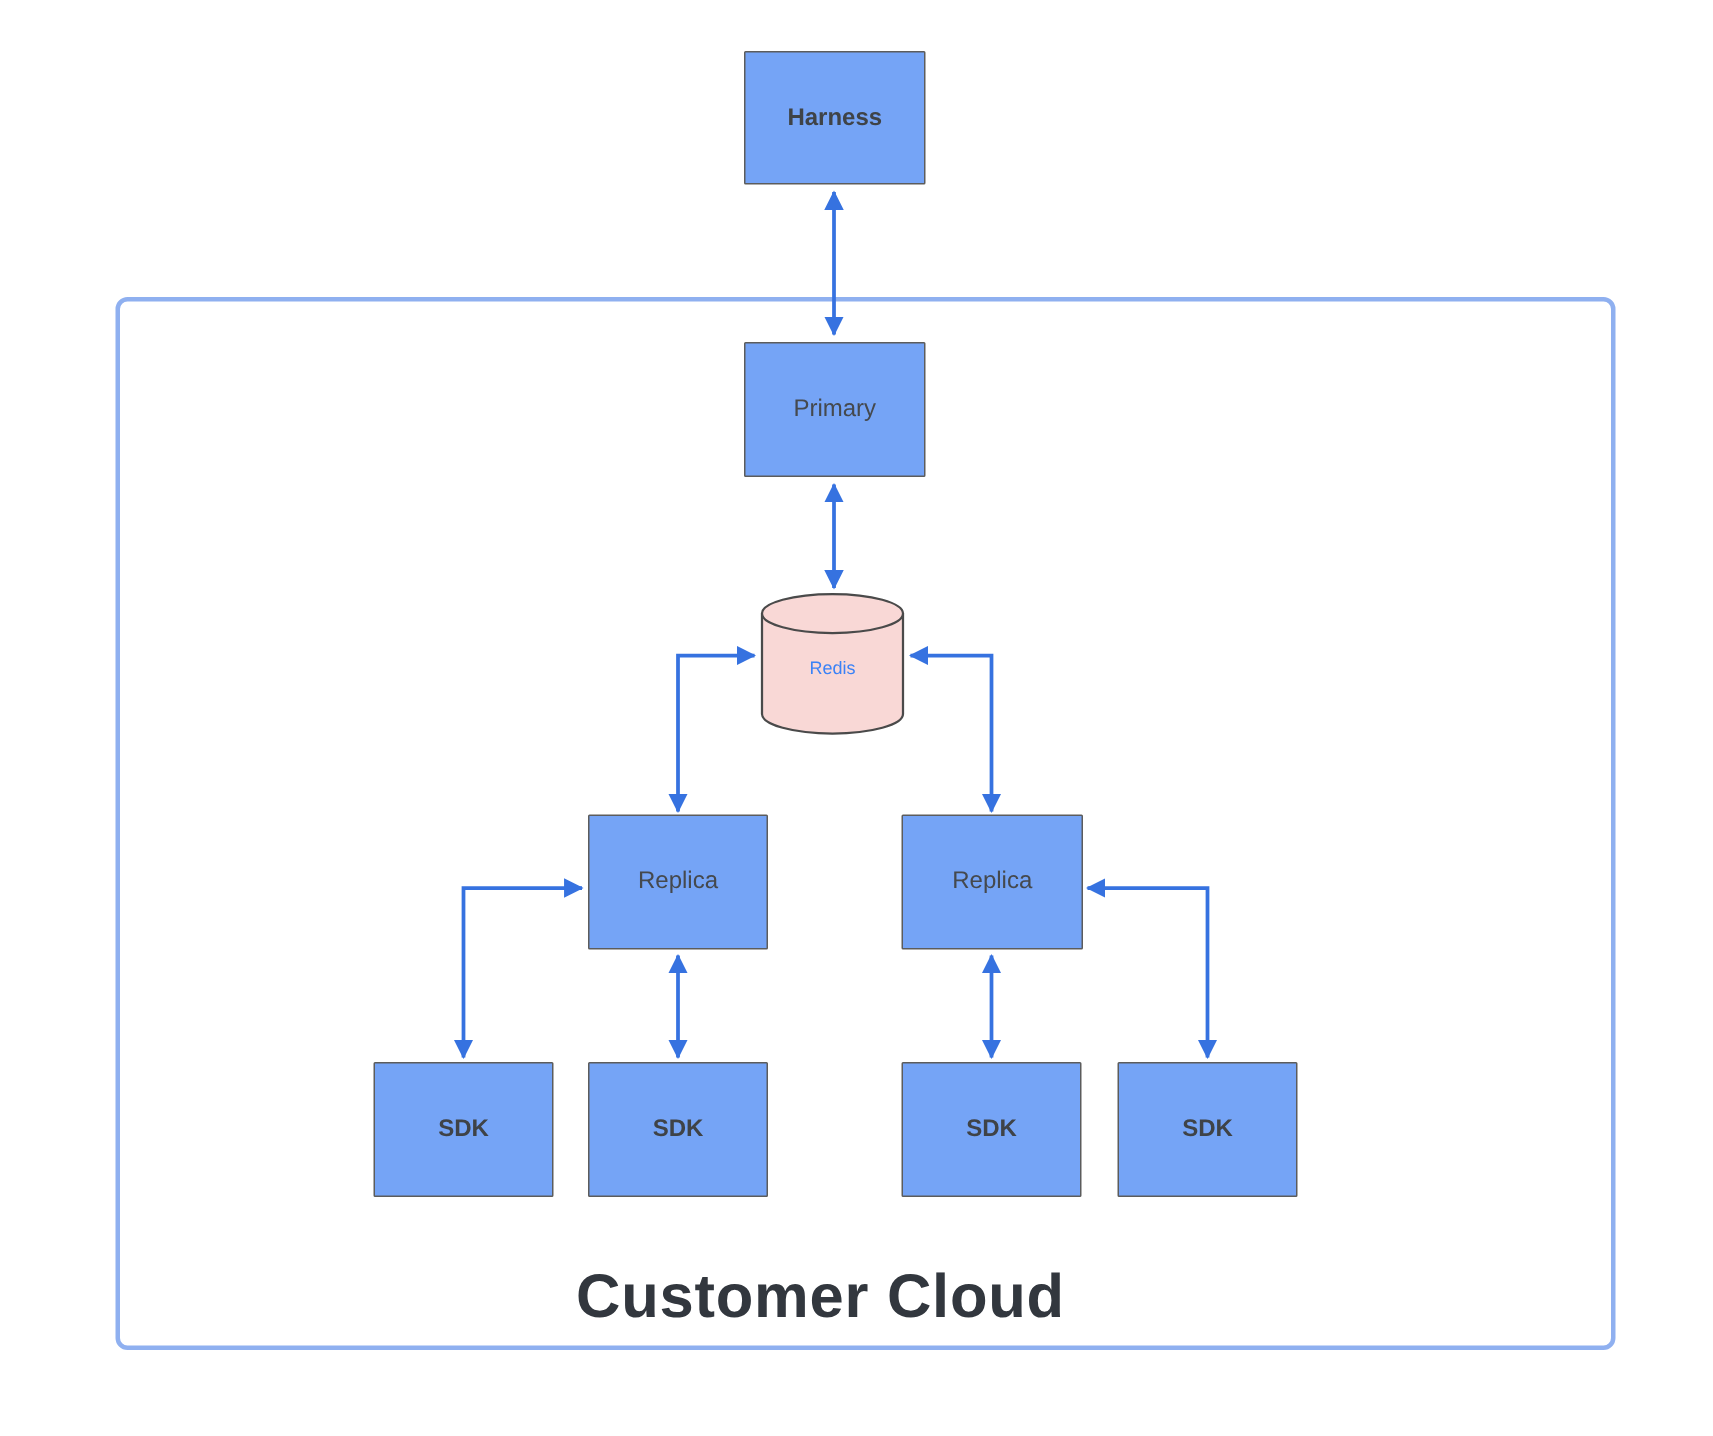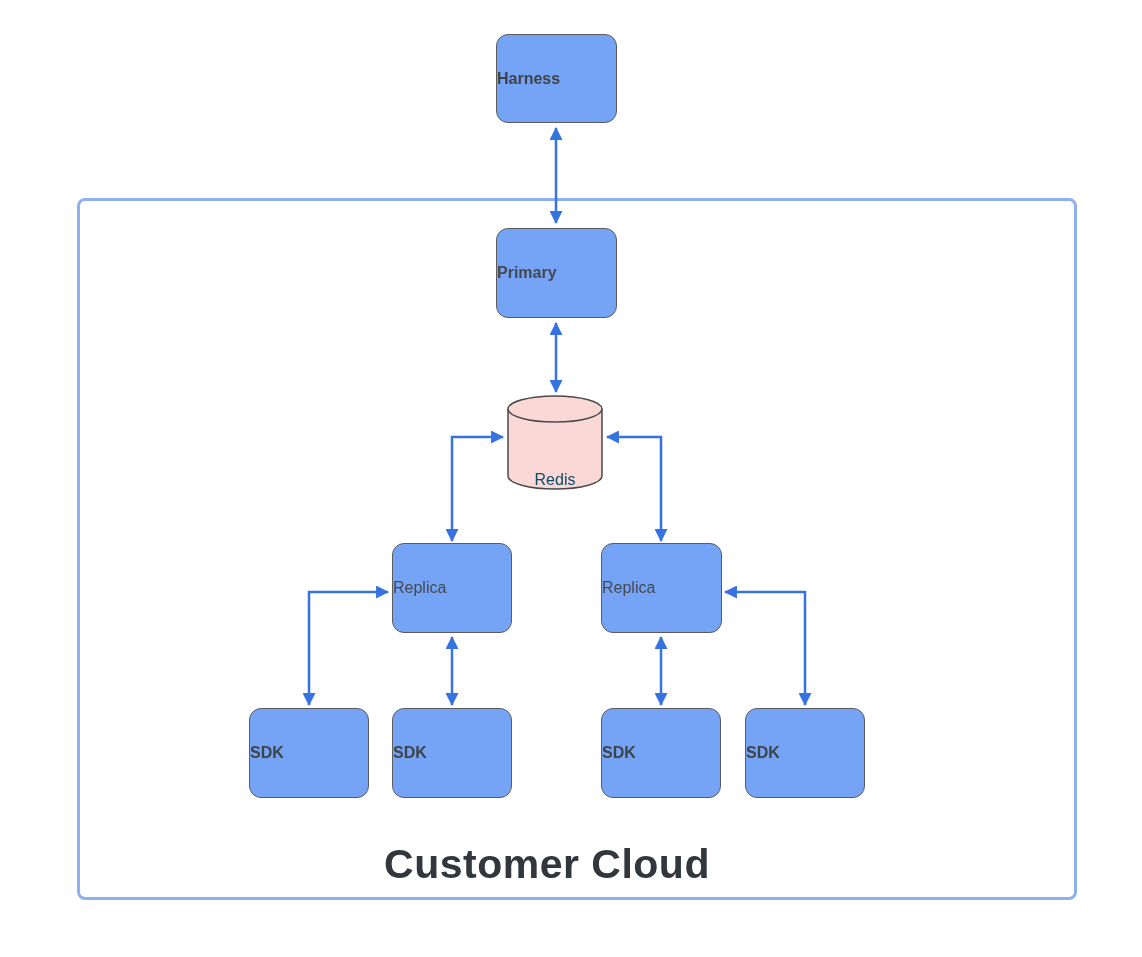--- a/index.html
+++ b/index.html
@@ -32,39 +32,40 @@
     top: 0;
     width: 1142px;
     height: 957px;
     pointer-events: none;
   }
   .node {
     position: absolute;
     box-sizing: border-box;
     background: #75a4f6;
     border: 1px solid #5c5c5c;
-    border-radius: 12px;
+    border-radius: 1px;
     display: flex;
     align-items: center;
+    justify-content: center;
     text-align: center;
     color: #45494e;
     font-size: 16px;
   }
   .node.bold { font-weight: bold; color: #3f4347; }
   .cyl-label {
     position: absolute;
     left: 508px;
     top: 400px;
     width: 94px;
     height: 89px;
     display: flex;
-    align-items: flex-end;
+    align-items: center;
     justify-content: center;
-    color: #0c4a6e;
-    font-size: 16px;
+    color: #3b82f6;
+    font-size: 12px;
   }
   .cloud-title {
     position: absolute;
     left: 377px;
     top: 841px;
     width: 340px;
     text-align: center;
     font-size: 41px;
     font-weight: bold;
     color: #32373e;
@@ -99,21 +100,21 @@
     <g>
       <path d="M 508 409 L 508 476 A 47 13 0 0 0 602 476 L 602 409" fill="#f9d8d6" stroke="#4a4a4a" stroke-width="1.5"></path>
       <ellipse cx="555" cy="409" rx="47" ry="13" fill="#f9d8d6" stroke="#4a4a4a" stroke-width="1.5"></ellipse>
     </g>
   </svg>
 
   <div class="node bold" style="left:496px; top:34px; width:121px; height:89px;">
     <span>Harness</span>
   </div>
 
-  <div class="node" style="left:496px; top:228px; width:121px; height:90px;font-weight:bold;">
+  <div class="node" style="left:496px; top:228px; width:121px; height:90px;">
     <span>Primary</span>
   </div>
 
   <div class="cyl-label">
     <span>Redis</span>
   </div>
 
   <div class="node" style="left:392px; top:543px; width:120px; height:90px;">
     <span>Replica</span>
   </div>

